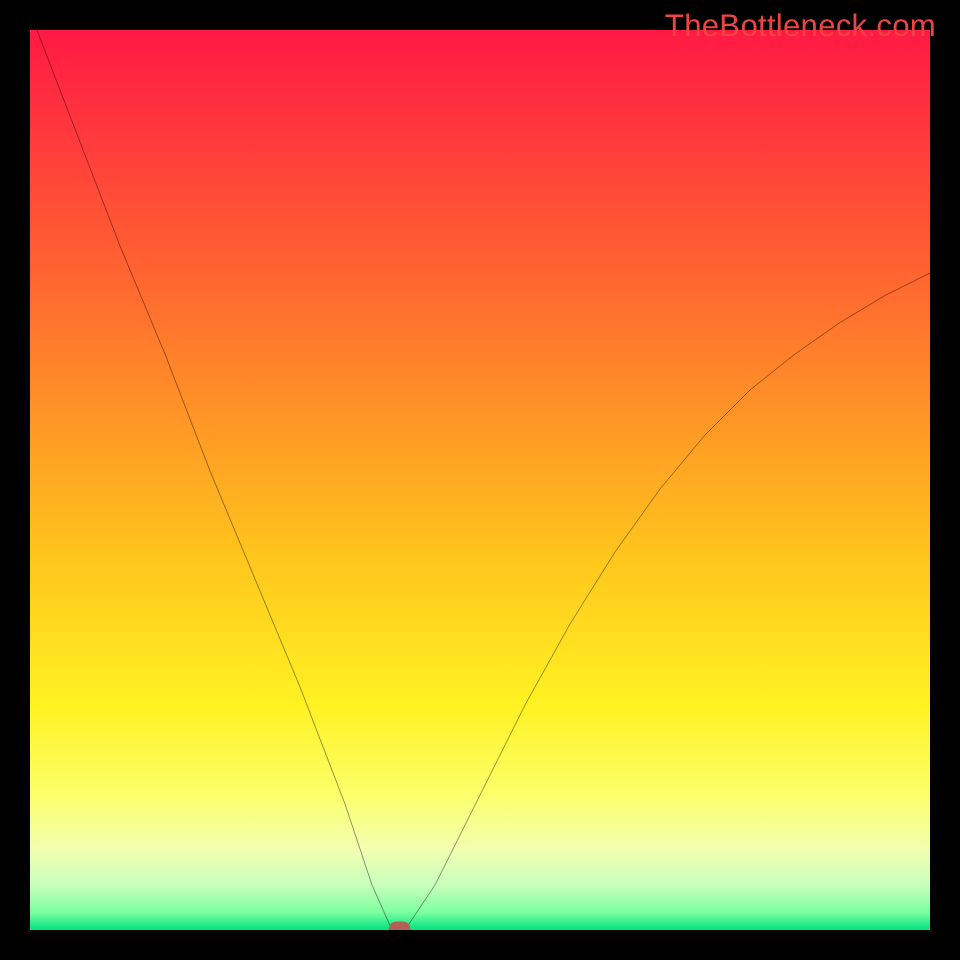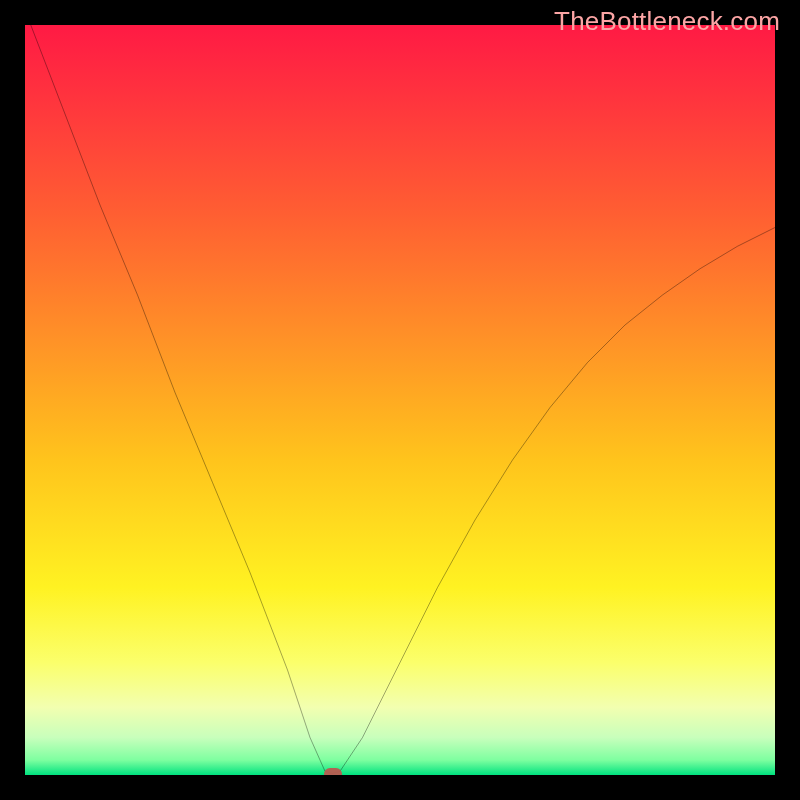--- a/index.html
+++ b/index.html
@@ -14,21 +14,21 @@
   .frame {
     position: relative;
     width: 800px;
     height: 800px;
     background: #000;
   }
   .watermark {
     position: absolute;
     top: 6px;
     right: 20px;
-    color: #fca5a5;
+    color: #ef4444;
     font-size: 26px;
     font-weight: 500;
     letter-spacing: 0.2px;
     z-index: 5;
     user-select: none;
     margin-left: 38px;
   }
   .plot-area {
     position: absolute;
     left: 25px;

